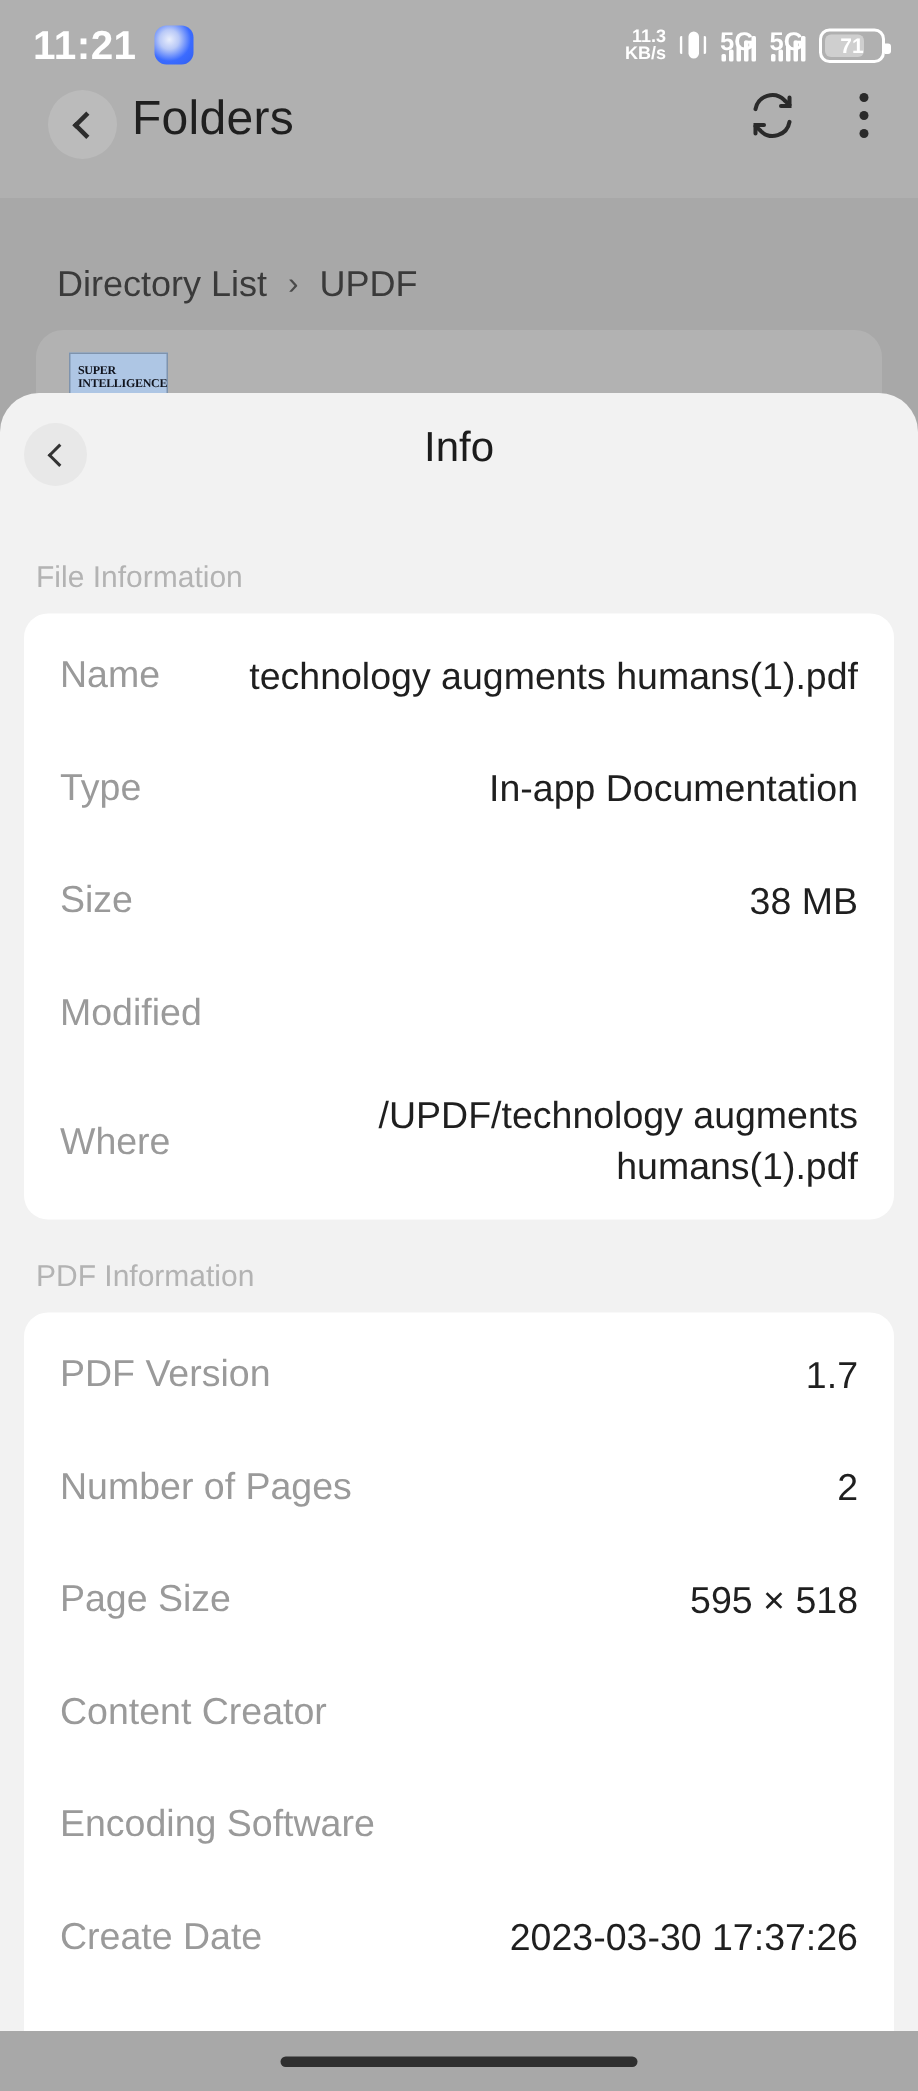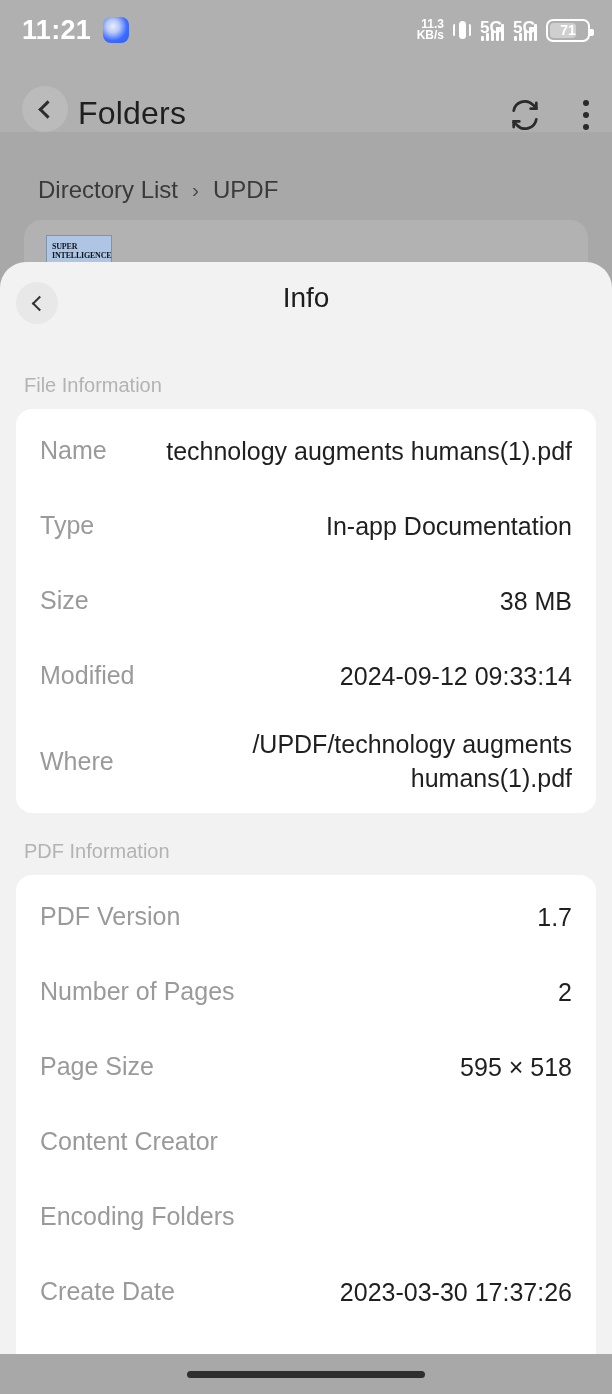--- a/index.html
+++ b/index.html
@@ -68,21 +68,21 @@
   }
   .battery .fill {
     position:absolute; left:2px; top:2px; bottom:2px; width:26px;
     background:#cfcfcf; border-radius:4px;
   }
   .battery .pct { position:relative; font-size:14px; font-weight:700; color:#fff; z-index:2;}
 
   .appbar {
     position:absolute; top:60px; left:0; right:0; height:72px;
     background:#b0b0b0;
-    display:flex; align-items:flex-end; padding:0 22px;
+    display:flex; align-items:flex-start; padding:0 32px;
   }
   .appbar-back {
     width:46px; height:46px; border-radius:50%;
     background:rgba(255,255,255,0.14);
     display:flex; align-items:center; justify-content:center;
     margin-right:10px;
   }
   .chev-l {
     width:13px; height:13px; border-left:3px solid #2d2d2d; border-bottom:3px solid #2d2d2d;
     transform:rotate(45deg); margin-left:4px;
@@ -293,21 +293,20 @@
     <div class="row">
       <span class="k">Type</span>
       <span class="v">In-app Documentation</span>
     </div>
     <div class="row">
       <span class="k">Size</span>
       <span class="v">38 MB</span>
     </div>
     <div class="row">
       <span class="k">Modified</span>
-      <span class="v">2024-09-12 09:33:14</span>
     </div>
     <div class="row tall">
       <span class="k">Where</span>
       <span class="v">/UPDF/technology augments humans(1).pdf</span>
     </div>
   </div>
 
   <div class="section-label" id="sec-pdf-label">PDF Information</div>
 
   <div class="card">
@@ -321,21 +320,21 @@
     </div>
     <div class="row">
       <span class="k">Page Size</span>
       <span class="v">595 × 518</span>
     </div>
     <div class="row">
       <span class="k">Content Creator</span>
       <span class="v"></span>
     </div>
     <div class="row">
-      <span class="k">Encoding Folders</span>
+      <span class="k">Encoding Software</span>
       <span class="v"></span>
     </div>
     <div class="row">
       <span class="k">Create Date</span>
       <span class="v">2023-03-30 17:37:26</span>
     </div>
     <div class="row">
       <span class="k">Modify Date</span>
       <span class="v">2023-03-30 17:37:26</span>
     </div>

